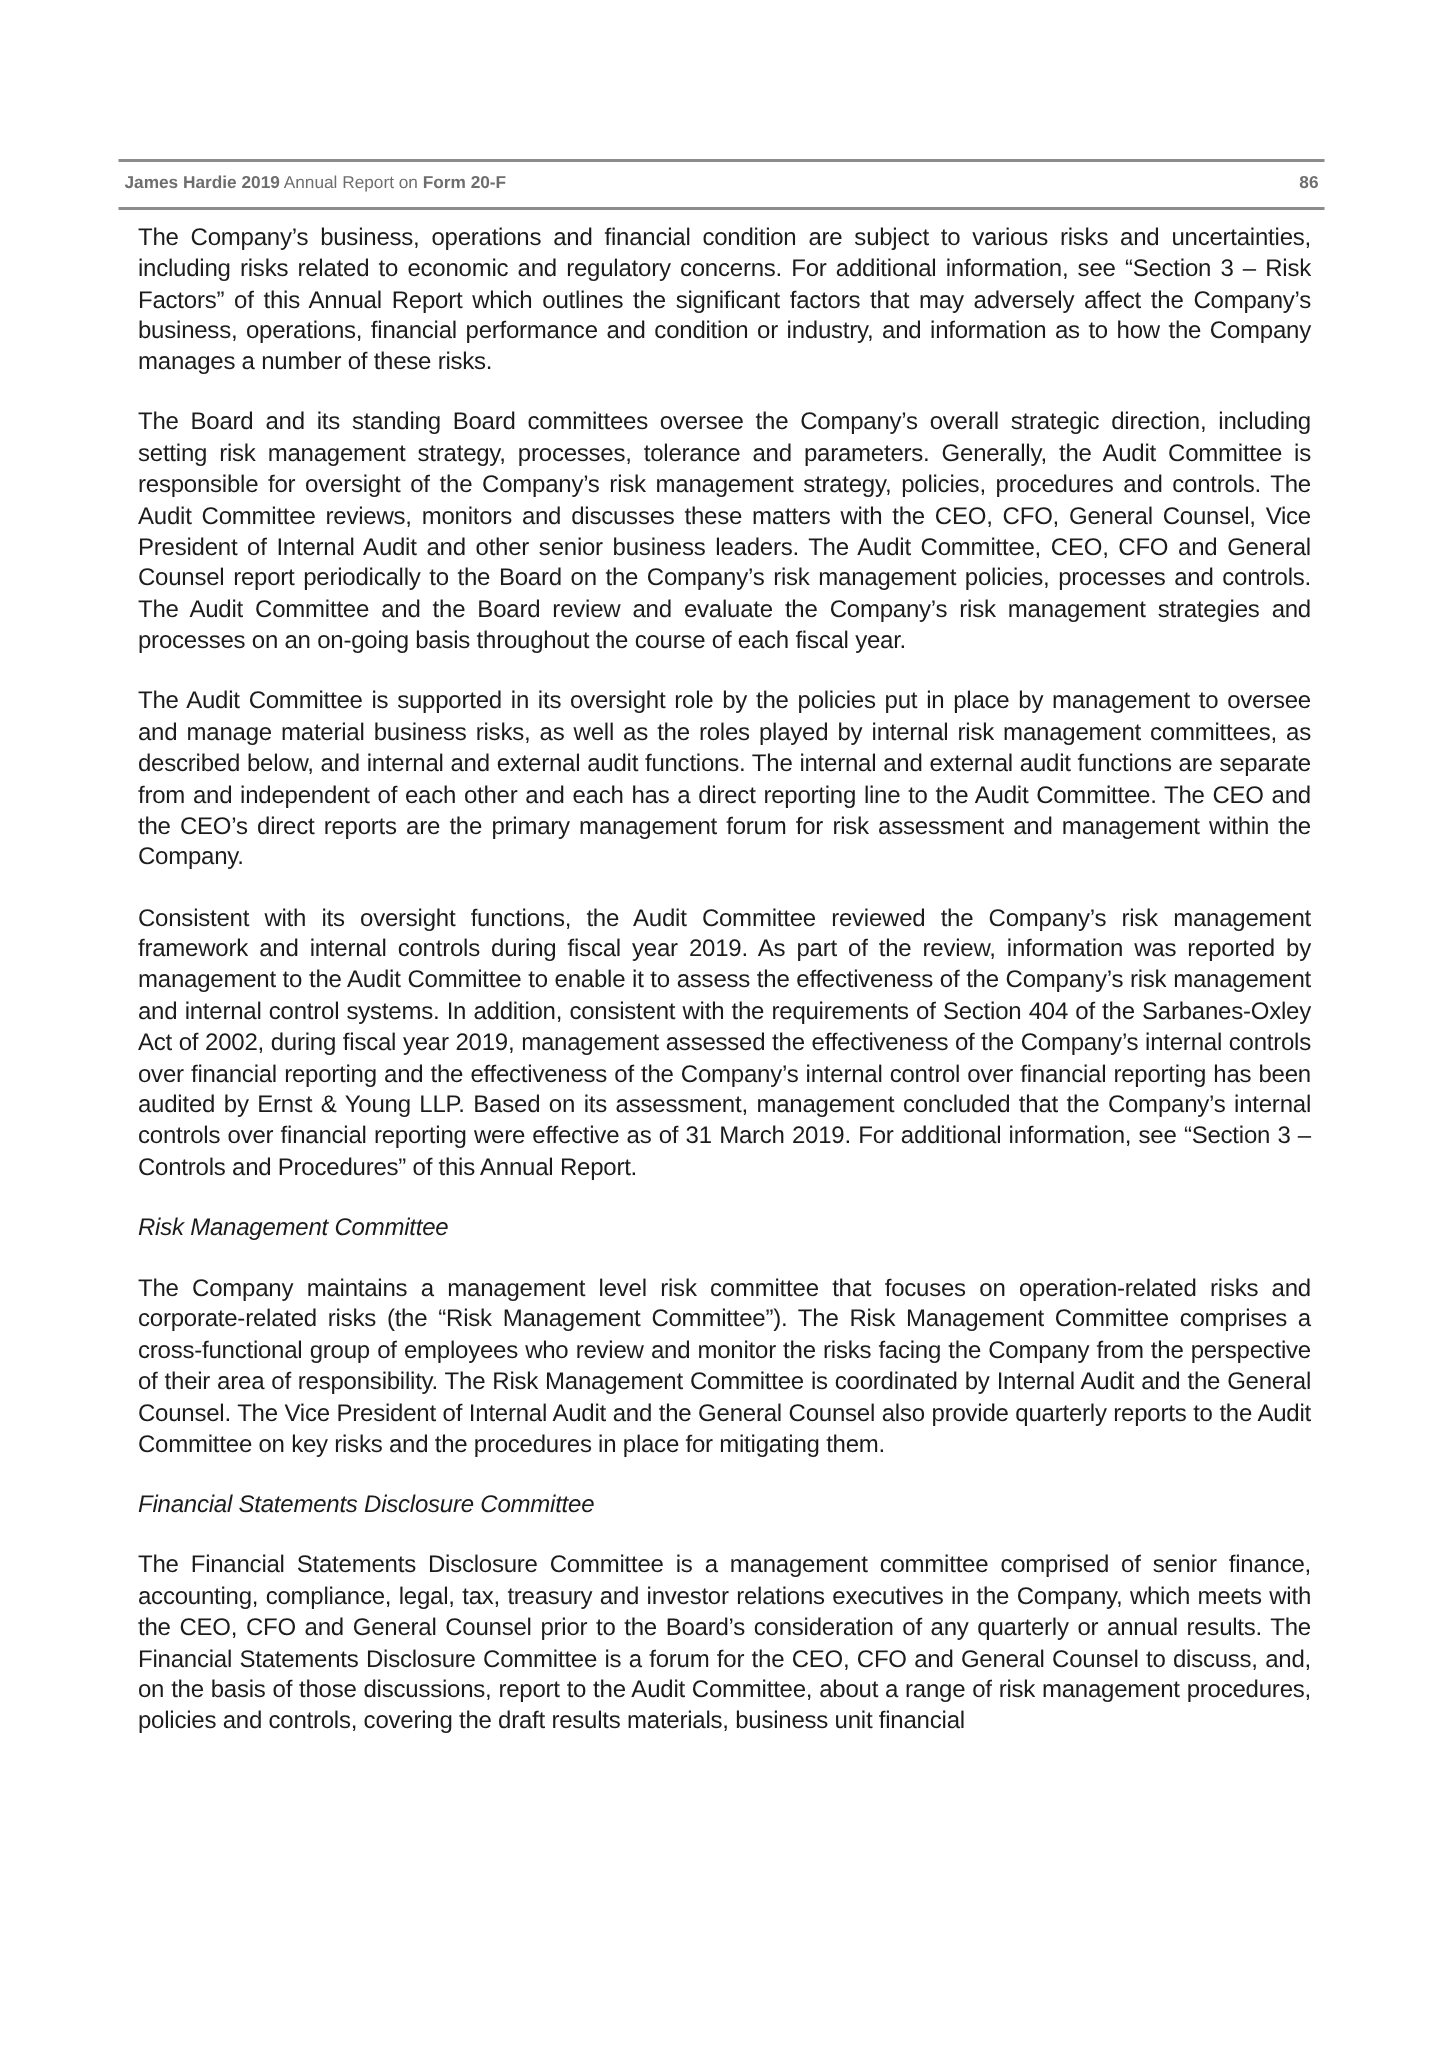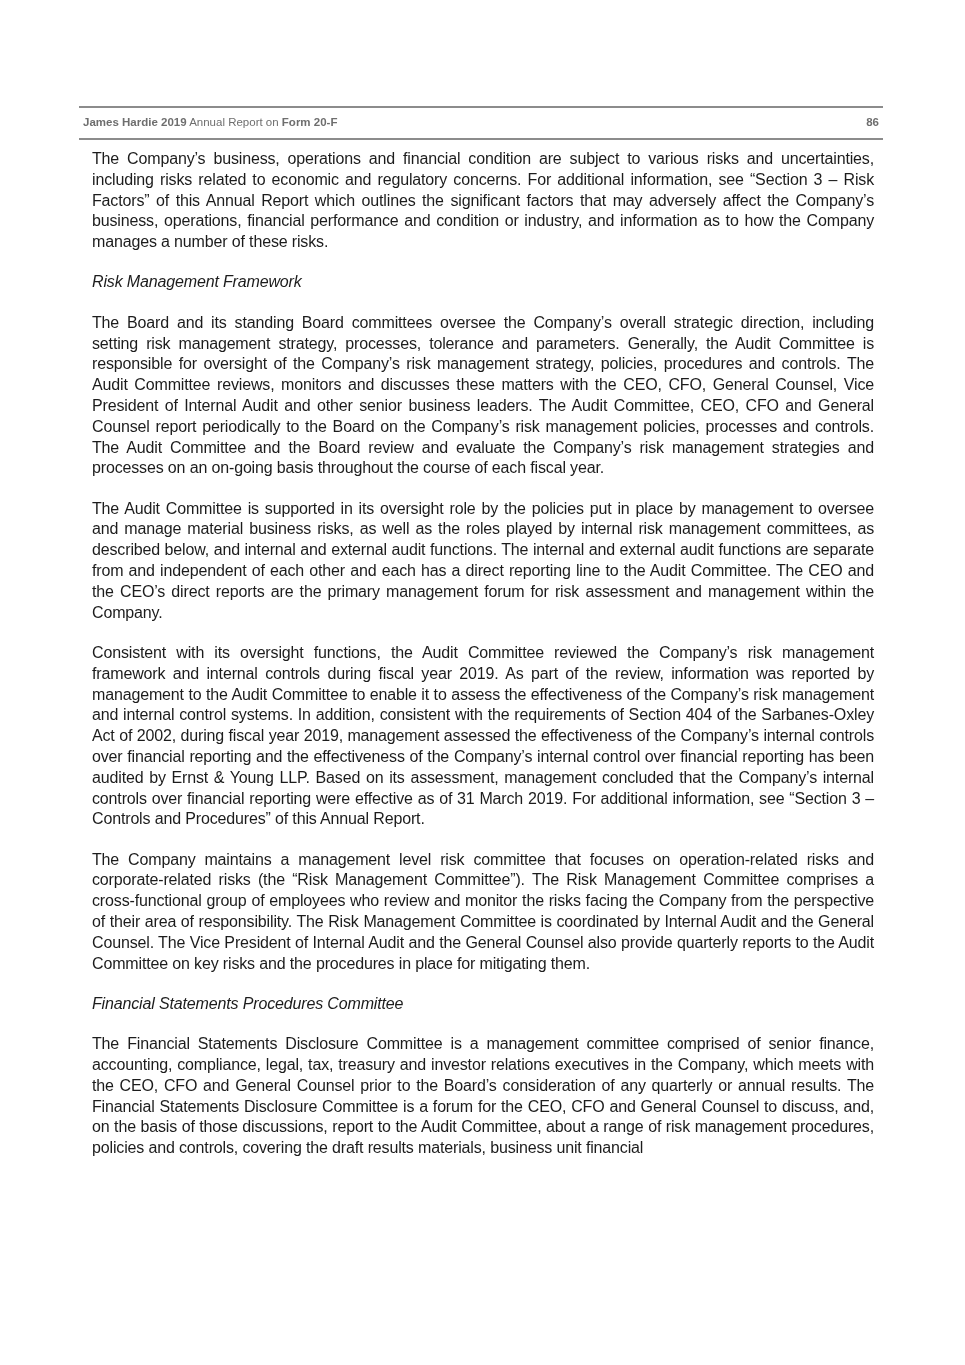--- a/index.html
+++ b/index.html
@@ -69,22 +69,22 @@
 <body>
 
 <div class="header">
   <div class="header-left"><b>James Hardie 2019</b><span> Annual Report on </span><b>Form 20-F</b></div>
   <div class="header-right">86</div>
 </div>
 
 <div class="content">
   <p class="para">The Company’s business, operations and financial condition are subject to various risks and uncertainties, including risks related to economic and regulatory concerns. For additional information, see “Section 3 – Risk Factors” of this Annual Report which outlines the significant factors that may adversely affect the Company’s business, operations, financial performance and condition or industry, and information as to how the Company manages a number of these risks.</p>
 
-  <p class="subhead">Risk Management Framework</p>
   <p class="para">The Board and its standing Board committees oversee the Company’s overall strategic direction, including setting risk management strategy, processes, tolerance and parameters. Generally, the Audit Committee is responsible for oversight of the Company’s risk management strategy, policies, procedures and controls. The Audit Committee reviews, monitors and discusses these matters with the CEO, CFO, General Counsel, Vice President of Internal Audit and other senior business leaders. The Audit Committee, CEO, CFO and General Counsel report periodically to the Board on the Company’s risk management policies, processes and controls. The Audit Committee and the Board review and evaluate the Company’s risk management strategies and processes on an on-going basis throughout the course of each fiscal year.</p>
   <p class="para">The Audit Committee is supported in its oversight role by the policies put in place by management to oversee and manage material business risks, as well as the roles played by internal risk management committees, as described below, and internal and external audit functions. The internal and external audit functions are separate from and independent of each other and each has a direct reporting line to the Audit Committee. The CEO and the CEO’s direct reports are the primary management forum for risk assessment and management within the Company.</p>
   <p class="para">Consistent with its oversight functions, the Audit Committee reviewed the Company’s risk management framework and internal controls during fiscal year 2019. As part of the review, information was reported by management to the Audit Committee to enable it to assess the effectiveness of the Company’s risk management and internal control systems. In addition, consistent with the requirements of Section 404 of the Sarbanes-Oxley Act of 2002, during fiscal year 2019, management assessed the effectiveness of the Company’s internal controls over financial reporting and the effectiveness of the Company’s internal control over financial reporting has been audited by Ernst &amp; Young LLP. Based on its assessment, management concluded that the Company’s internal controls over financial reporting were effective as of 31 March 2019. For additional information, see “Section 3 – Controls and Procedures” of this Annual Report.</p>
 
+  <p class="subhead">Risk Management Committee</p>
   <p class="para">The Company maintains a management level risk committee that focuses on operation-related risks and corporate-related risks (the “Risk Management Committee”). The Risk Management Committee comprises a cross-functional group of employees who review and monitor the risks facing the Company from the perspective of their area of responsibility. The Risk Management Committee is coordinated by Internal Audit and the General Counsel. The Vice President of Internal Audit and the General Counsel also provide quarterly reports to the Audit Committee on key risks and the procedures in place for mitigating them.</p>
 
-  <p class="subhead">Financial Statements Procedures Committee</p>
+  <p class="subhead">Financial Statements Disclosure Committee</p>
   <p class="para">The Financial Statements Disclosure Committee is a management committee comprised of senior finance, accounting, compliance, legal, tax, treasury and investor relations executives in the Company, which meets with the CEO, CFO and General Counsel prior to the Board’s consideration of any quarterly or annual results. The Financial Statements Disclosure Committee is a forum for the CEO, CFO and General Counsel to discuss, and, on the basis of those discussions, report to the Audit Committee, about a range of risk management procedures, policies and controls, covering the draft results materials, business unit financial</p>
 </div>
 
 </body></html>

